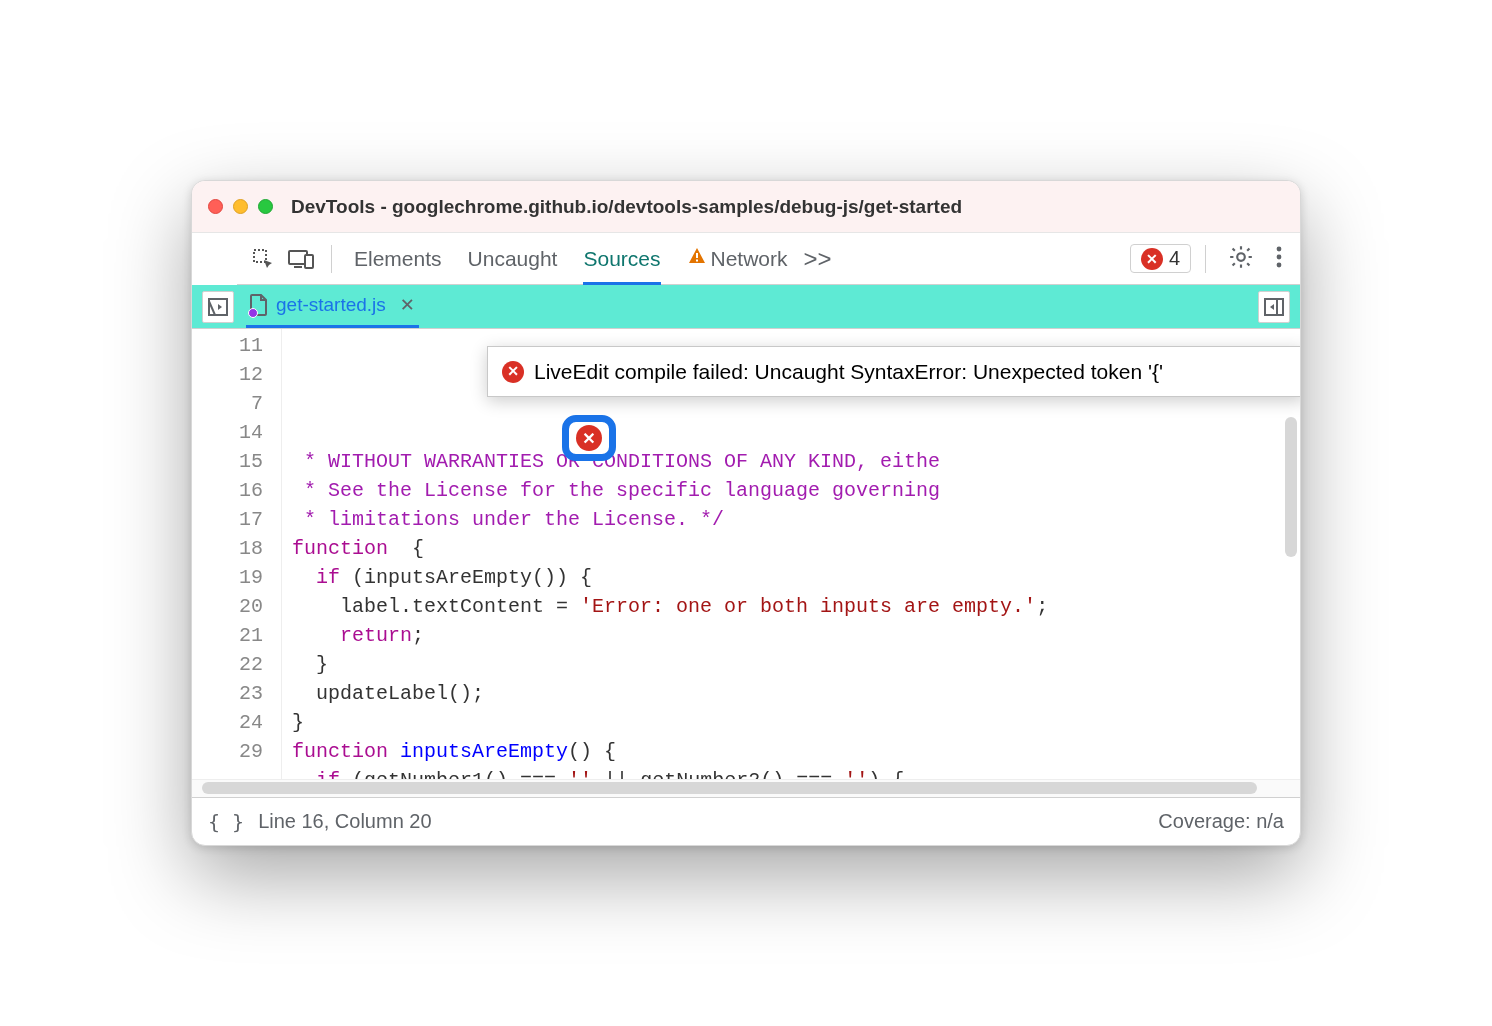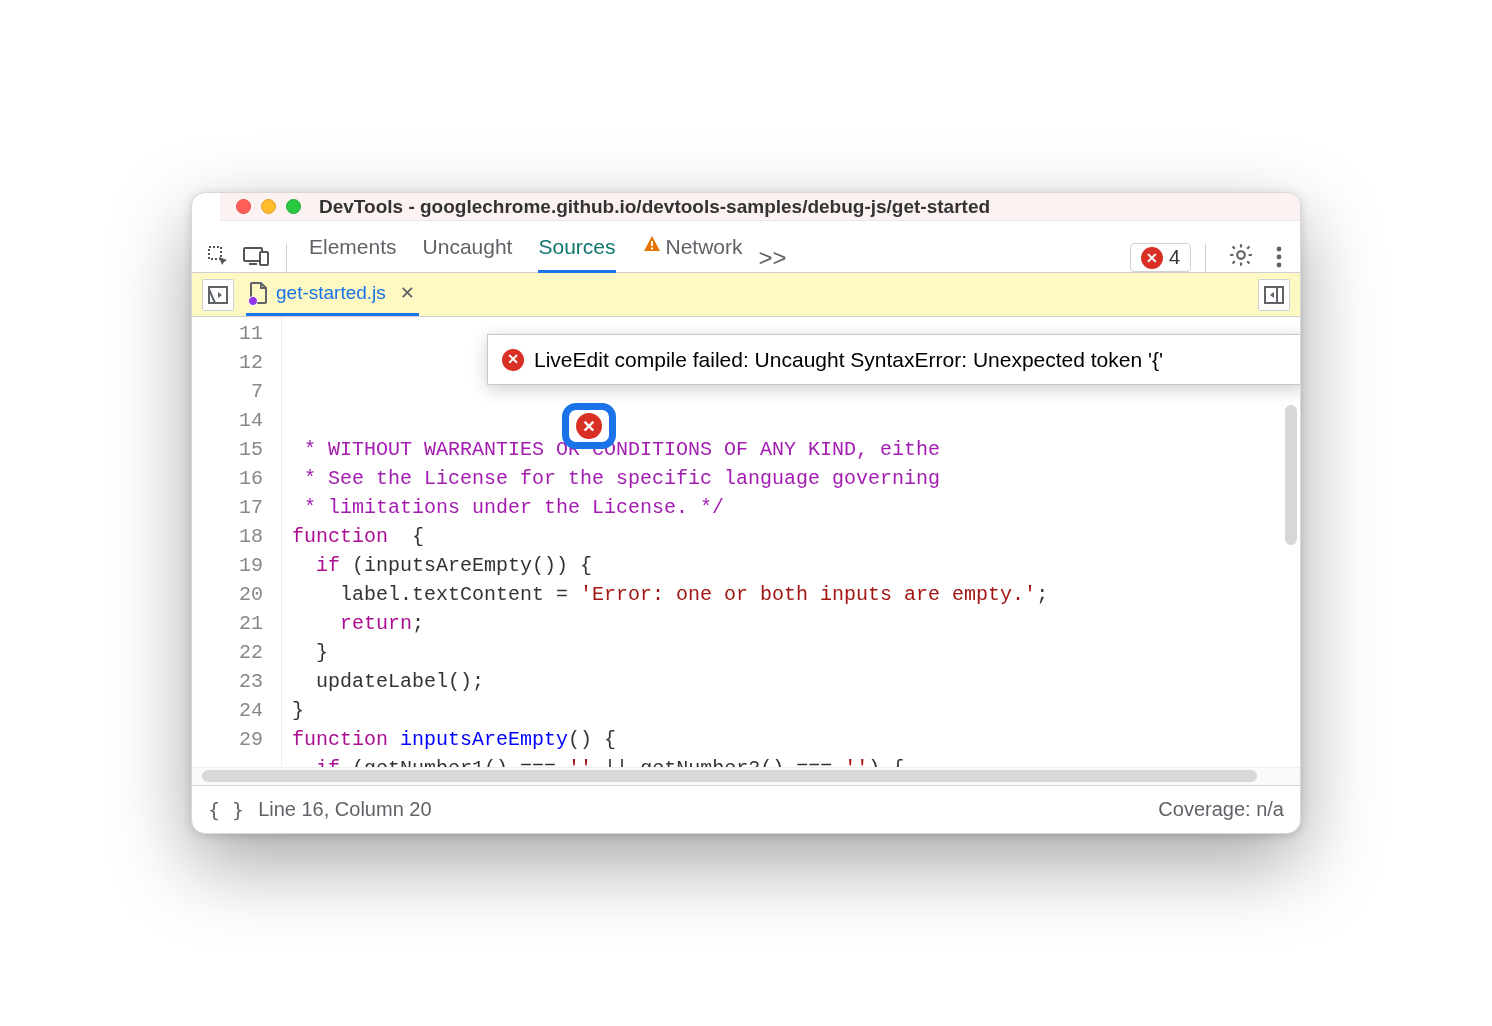--- a/index.html
+++ b/index.html
@@ -15,41 +15,41 @@
 .window {
   width: 1110px;
   background: #ffffff;
   border-radius: 14px;
   box-shadow: 0 30px 80px rgba(0,0,0,0.35), 0 2px 10px rgba(0,0,0,0.15);
   border: 1px solid #d8d8d8;
   overflow: hidden;
   position: relative;
 }
 .titlebar {
-  height: 28px;
+  height: 52px;
   background: #fdf2f2;
   display: flex;
   align-items: center;
   padding: 0 16px;
   border-bottom: 1px solid #e6e6e6;
-  margin-left: 28px;
 }
 .traffic { display: flex; gap: 10px; margin-right: 18px; }
 .dot { width: 15px; height: 15px; border-radius: 50%; }
 .dot.red { background: #ff5f57; border: 1px solid #e24640; }
 .dot.yellow { background: #ffbd2e; border: 1px solid #dfa123; }
 .dot.green { background: #28c840; border: 1px solid #1fa833; }
 .title { font-size: 19px; font-weight: 700; color: #333; }
 .toolbar {
   height: 52px;
   display: flex;
-  align-items: flex-end;
+  align-items: center;
   padding: 0 10px;
   border-bottom: 1px solid #d0d0d0;
   gap: 6px;
+  margin-left: 45px;
 }
 .tool-icon {
   width: 32px; height: 32px;
   display: flex; align-items: center; justify-content: center;
   color: #555;
 }
 .divider { width: 1px; height: 28px; background: #d0d0d0; margin: 0 8px; }
 .tabs { display: flex; gap: 26px; padding-left: 8px; height: 100%; align-items: center; }
 .tab {
   font-size: 21px;
@@ -86,21 +86,21 @@
   font-size: 14px; font-weight: 700;
 }
 .gear, .kebab { color: #5f6368; padding: 0 8px; cursor: pointer; }
 .subbar {
   height: 44px;
   display: flex;
   align-items: center;
   border-bottom: 1px solid #d0d0d0;
   padding: 0 10px;
   gap: 12px;
-  background: #fef9c3;
+  background: #5eead4;
 }
 .nav-toggle {
   width: 32px; height: 32px;
   display: flex; align-items: center; justify-content: center;
   color: #5f6368;
   background: #fff;
   border: 1px solid #d0d0d0;
   border-radius: 2px;
 }
 .file-tab {

